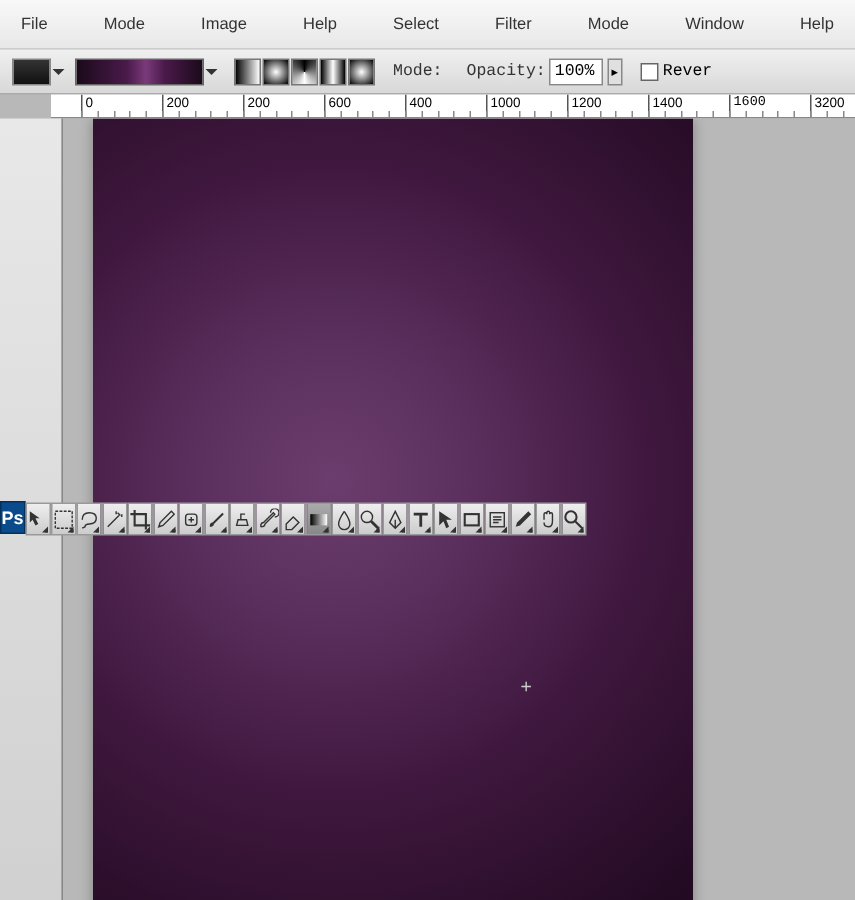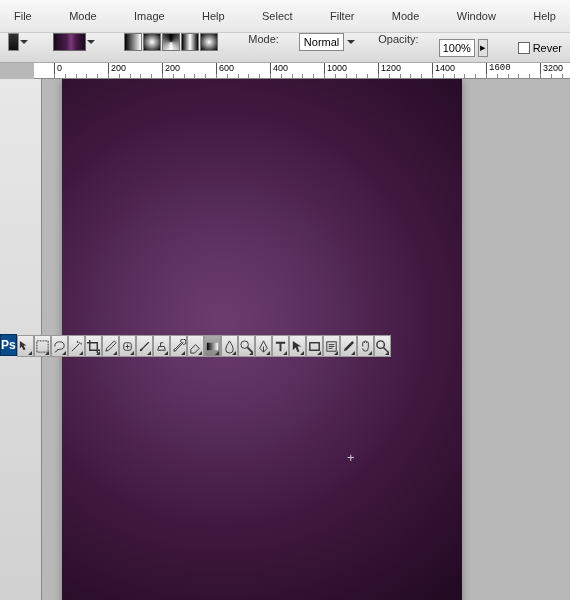--- a/index.html
+++ b/index.html
@@ -1,21 +1,21 @@
 <!DOCTYPE html>
 <html><head>
 <meta charset="utf-8">
 <style>
   * { box-sizing: border-box; margin: 0; padding: 0; }
   body { font-family: Tahoma, Arial, sans-serif; font-size: 11px; background: #b8b8b8; width: 570px; height: 600px; overflow: hidden; user-select: none; }
   
   .menubar { background: linear-gradient(#f8f8f8, #e8e8e8); height: 20px; display: flex; align-items: center; padding: 16px 4px; border-bottom: 1px solid #ccc; justify-content: space-between; }
   .menubar-item { padding: 2px 10px; cursor: default; color: #333; }
   
-  .options-bar { background: linear-gradient(#f0f0f0, #d8d8d8); height: 30px; display: flex; padding: 0 8px; border-bottom: 1px solid #aaa; gap: 20px; }
+  .options-bar { background: linear-gradient(#f0f0f0, #d8d8d8); height: 30px; display: flex; align-items: center; padding: 0 8px; border-bottom: 1px solid #aaa; gap: 2px; font-family: Liberation Mono, monospace; }
   .options-bar .swatch-small { width: 26px; height: 18px; background: linear-gradient(#333, #111); border: 1px solid #888; display: inline-block; position: relative; }
   .options-bar .swatch-small::after { content: ""; position: absolute; right: -10px; top: 6px; border: 4px solid transparent; border-top-color: #333; }
   .gradient-preview { width: 86px; height: 18px; background: linear-gradient(to right, #1a0a1a, #4a1a4a 40%, #7a3a7a 55%, #4a1a4a 70%, #1a0a1a); border: 1px solid #666; margin-left: 14px; position: relative; }
   .gradient-preview::after { content: ""; position: absolute; right: -10px; top: 6px; border: 4px solid transparent; border-top-color: #333; }
   .gradient-types { display: flex; gap: 1px; margin-left: 18px; }
   .gt { width: 18px; height: 18px; border: 1px solid #777; background: #ddd; }
   .gt.linear { background: linear-gradient(to right, #000, #fff); }
   .gt.radial { background: radial-gradient(circle, #fff, #000); }
   .gt.angle { background: conic-gradient(#000, #fff, #000); }
   .gt.reflected { background: linear-gradient(to right, #000, #fff, #000); }
@@ -66,23 +66,20 @@
   <span class="swatch-small"></span>
   <span class="gradient-preview"></span>
   <div class="gradient-types">
     <span class="gt linear"></span>
     <span class="gt radial"></span>
     <span class="gt angle"></span>
     <span class="gt reflected"></span>
     <span class="gt diamond"></span>
   </div>
   <span class="opt-label">Mode:</span>
-  <span class="mode-select">
-      <span>Normal</span>
-    </span>
   <span class="opt-label" style="margin-left:14px">Opacity:</span>
   <div class="opacity-box">
     <span class="opacity-val">
         <span>100%</span>
       </span>
     <span class="arrow-btn">▸</span>
   </div>
   <div class="reverse-check">
     <span class="checkbox"></span>
     <span>Rever</span>

